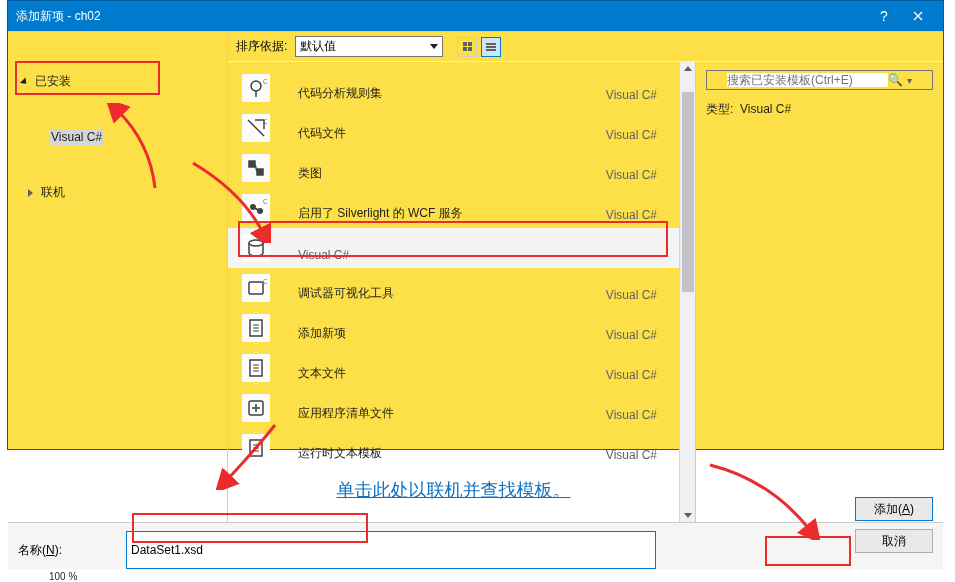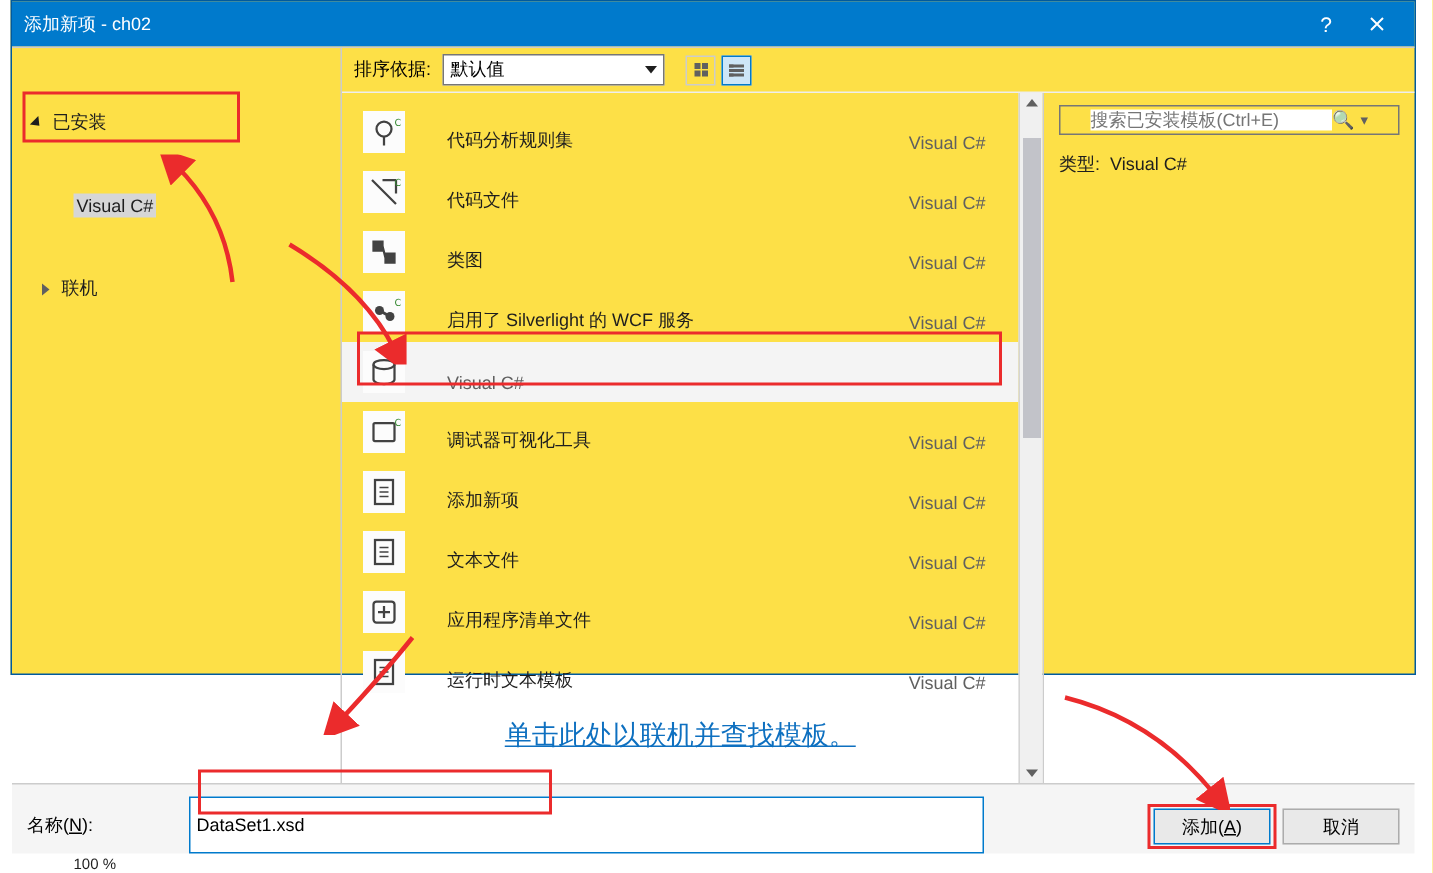--- a/index.html
+++ b/index.html
@@ -49,21 +49,21 @@
   .search-wrap input { border:none; outline:none; flex:1; font-size:12px; color:#767676; }
   .search-wrap .mag { font-size:12px; color:#606060; }
   .preview .line { margin-bottom:4px; color:#1e1e1e; line-height:1.5; }
   
   .footer { height:66px; border-top:1px solid #ccc; background:#f5f5f5; position:relative; }
   .name-row { display:flex; align-items:center; padding:8px 10px 0 10px; gap:8px; font-size:12px; }
   .name-row label { width:100px; }
   .name-row label u { text-decoration:underline; }
   .name-input { width:530px; height:20px; border:1px solid #007acc; padding:18px 4px; font-size:12px; background:#fff; }
   .redbox3 { position:absolute; left:124px; bottom:26px; width:236px; height:30px; border:2px solid #eb2b2c; pointer-events:none; }
-  .btn-row { position:absolute; right:10px; bottom:6px; display:flex; gap:8px; }
+  .btn-row { position:absolute; right:10px; bottom:16px; display:flex; gap:8px;flex-direction:column; }
   .push-btn { width:78px; height:24px; border:1px solid #acacac; background:#e9e9e9; font-size:12px; display:flex;align-items:center;justify-content:center; }
   .push-btn.primary { border:1px solid #007acc; }
   .push-btn u { text-decoration:underline; }
   .redbox4 { position:absolute; right:92px; bottom:3px; width:86px; height:30px; border:2px solid #eb2b2c; pointer-events:none; }
   
   .arrow-red { position:absolute; pointer-events:none; }
   .scrollbar-stub { width:16px; background:#f0f0f0; border-left:1px solid #d4d4d4; position:relative;}
   .scrollbar-stub .thumb{position:absolute;left:2px;top:30px;width:12px;height:200px;background:#c2c3c9;}
   .scrollbar-stub .arr{position:absolute;left:4px;width:0;height:0;border-left:4px solid transparent;border-right:4px solid transparent;}
   .scrollbar-stub .arr.up{top:4px;border-bottom:5px solid #606060;}

